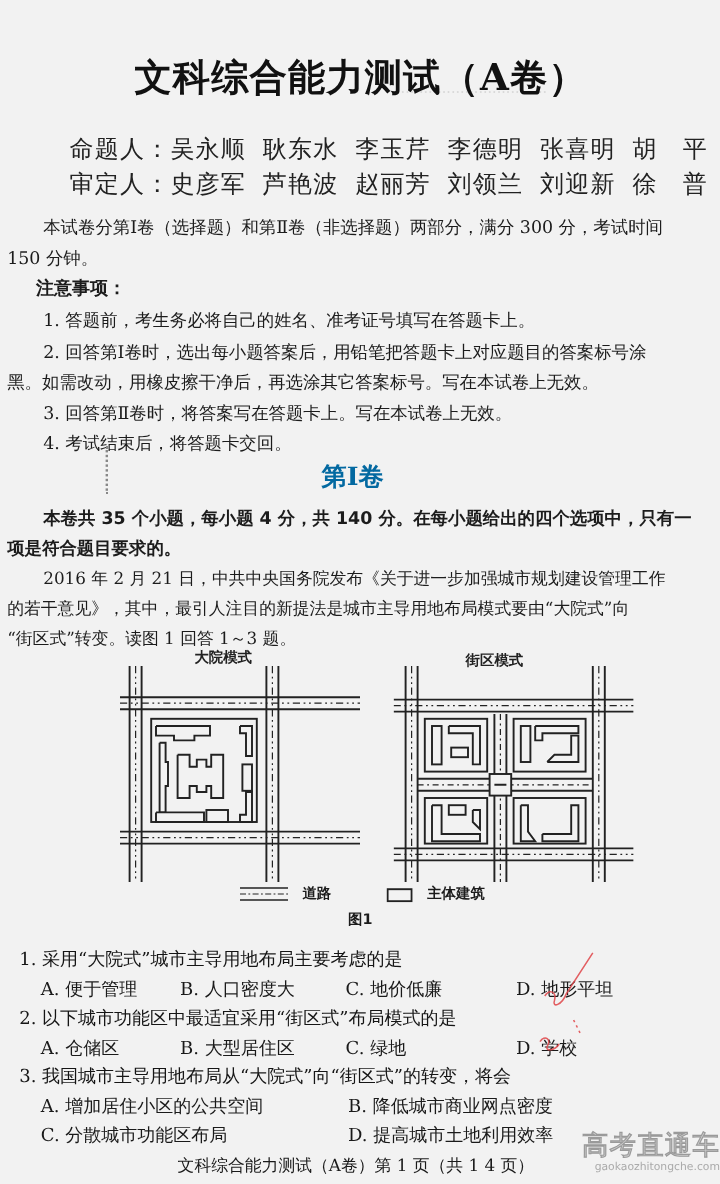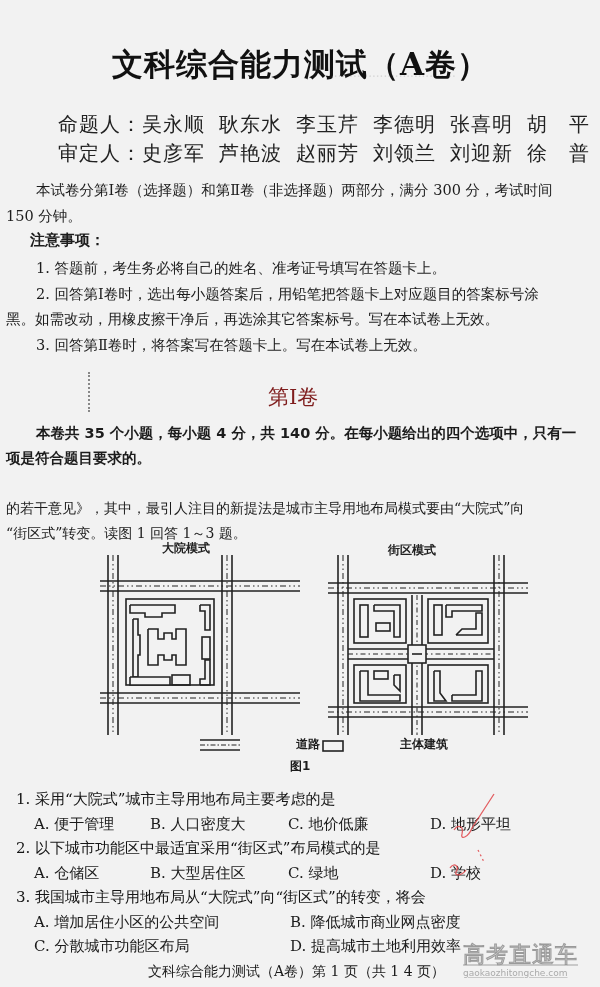--- a/index.html
+++ b/index.html
@@ -22,46 +22,46 @@
   .bold { font-weight: bold; font-family: "DejaVu Sans", "Liberation Sans", sans-serif; }
   .intro-1 { top: 178px; left: 36px; }
   .intro-2 { top: 204px; left: 6px; }
   .notice-title { top: 231px; left: 6px; font-size: 15px; margin-left: 24px; }
   .n1 { top: 256px; left: 36px; }
   .n2 { top: 282px; left: 36px; }
   .n2b { top: 307px; left: 6px; }
   .n3 { top: 333px; left: 36px; }
   .n4 { top: 358px; left: 36px; }
   .dotline { position: absolute; left: 88px; top: 372px; width: 0; height: 40px; border-left: 2px dotted #888; }
-  .section-title { top: 383px; left: 268px; font-size: 21px; font-weight: normal; color: #7f1d1d; }
+  .section-title { top: 383px; left: 268px; font-size: 21px; font-weight: bold; color: #0369a1; }
   .sec-intro-1 { top: 421px; left: 36px; }
   .sec-intro-2 { top: 446px; left: 6px; text-align: right; }
   .ctx-1 { top: 471px; left: 36px; font-size: 14px; }
   .ctx-2 { top: 496px; left: 6px; font-size: 14px; }
   .ctx-3 { top: 521px; left: 6px; font-size: 14px; }
   .fig-label { font-size: 12px; font-weight: bold; font-family: "DejaVu Sans", "Liberation Sans", sans-serif; color: #222; }
   .fig-dayuan-label { top: 540px; left: 162px; }
   .fig-jiequ-label { top: 542px; left: 388px; }
   .fig-svg { position: absolute; }
-  .legend { top: 736px; font-size: 12px; font-weight: bold; font-family: "DejaVu Sans", "Liberation Sans", sans-serif; margin-left: 44px; }
+  .legend { top: 736px; font-size: 12px; font-weight: bold; font-family: "DejaVu Sans", "Liberation Sans", sans-serif; }
   .legend-road-label { left: 252px; }
   .legend-bld-label { left: 356px; }
   .fig-caption { top: 758px; left: 290px; font-size: 12px; font-weight: bold; font-family: "DejaVu Sans", "Liberation Sans", sans-serif; }
   .q { font-size: 15px; color: #151515; }
   .opt { font-size: 15px; color: #1a1a1a; }
   .q1 { top: 790px; left: 16px; }
   .q1a { top: 815px; left: 34px; } .q1b { top: 815px; left: 150px; } .q1c { top: 815px; left: 288px; } .q1d { top: 815px; left: 430px; }
   .q2 { top: 839px; left: 16px; }
   .q2a { top: 864px; left: 34px; } .q2b { top: 864px; left: 150px; } .q2c { top: 864px; left: 288px; } .q2d { top: 864px; left: 430px; }
   .q3 { top: 888px; left: 16px; }
   .q3a { top: 913px; left: 34px; } .q3b { top: 913px; left: 290px; }
   .q3c { top: 937px; left: 34px; } .q3d { top: 937px; left: 290px; }
   .footer { top: 963px; left: 148px; font-size: 14px; color: #1a1a1a; }
   .red-mark { position: absolute; }
-  .watermark { position: absolute; right: 22px; top: 940px; text-align: left; color: #c9c9c9; text-decoration: underline; }
+  .watermark { position: absolute; right: 0; top: 940px; text-align: right; color: #c9c9c9; }
   .wm-cn { font-family: "DejaVu Sans", "Liberation Sans", sans-serif; font-size: 22px; letter-spacing: 1px; color: #d0d0d0; -webkit-text-stroke: 1px #9a9a9a; }
   .wm-en { font-family: "DejaVu Sans", "Liberation Sans", sans-serif; font-size: 9px; color: #aaa; margin-top: -2px; }
   .bleed { position: absolute; color: #d8d8d8; font-size: 12px; white-space: nowrap; }
 </style>
 </head>
 <body>
 
 <div class="page">
 
   <div class="bleed" style="top:70px;left:330px;">·································</div>
@@ -76,26 +76,28 @@
   </div>
 
   <div class="abs para intro-1">本试卷分第Ⅰ卷（选择题）和第Ⅱ卷（非选择题）两部分，满分 300 分，考试时间</div>
   <div class="abs para intro-2">150 分钟。</div>
 
   <div class="abs bold notice-title">注意事项：</div>
   <div class="abs para n1">1. 答题前，考生务必将自己的姓名、准考证号填写在答题卡上。</div>
   <div class="abs para n2">2. 回答第Ⅰ卷时，选出每小题答案后，用铅笔把答题卡上对应题目的答案标号涂</div>
   <div class="abs para n2b">黑。如需改动，用橡皮擦干净后，再选涂其它答案标号。写在本试卷上无效。</div>
   <div class="abs para n3">3. 回答第Ⅱ卷时，将答案写在答题卡上。写在本试卷上无效。</div>
+  <div class="abs para n4">4. 考试结束后，将答题卡交回。</div>
   <div class="dotline"></div>
 
   <div class="abs section-title">第Ⅰ卷</div>
   <div class="abs para bold sec-intro-1">本卷共 35 个小题，每小题 4 分，共 140 分。在每小题给出的四个选项中，只有一</div>
   <div class="abs para bold sec-intro-2">项是符合题目要求的。</div>
 
+  <div class="abs para ctx-1">2016 年 2 月 21 日，中共中央国务院发布《关于进一步加强城市规划建设管理工作</div>
   <div class="abs para ctx-2">的若干意见》，其中，最引人注目的新提法是城市主导用地布局模式要由“大院式”向</div>
   <div class="abs para ctx-3">“街区式”转变。读图 1 回答 1～3 题。</div>
 
   <div class="abs fig-label fig-dayuan-label">大院模式</div>
   <svg class="fig-svg" style="left:100px;top:555px;" width="200" height="180" viewBox="0 0 200 180" fill="none" stroke="#222" stroke-width="1.6">
 
     <line x1="8" y1="0" x2="8" y2="180"></line>
       <line x1="18" y1="0" x2="18" y2="180"></line>
     <line x1="13" y1="0" x2="13" y2="180" stroke-width="1" stroke-dasharray="6,3,1.5,3,1.5,3"></line>
     <line x1="122" y1="0" x2="122" y2="180"></line>

